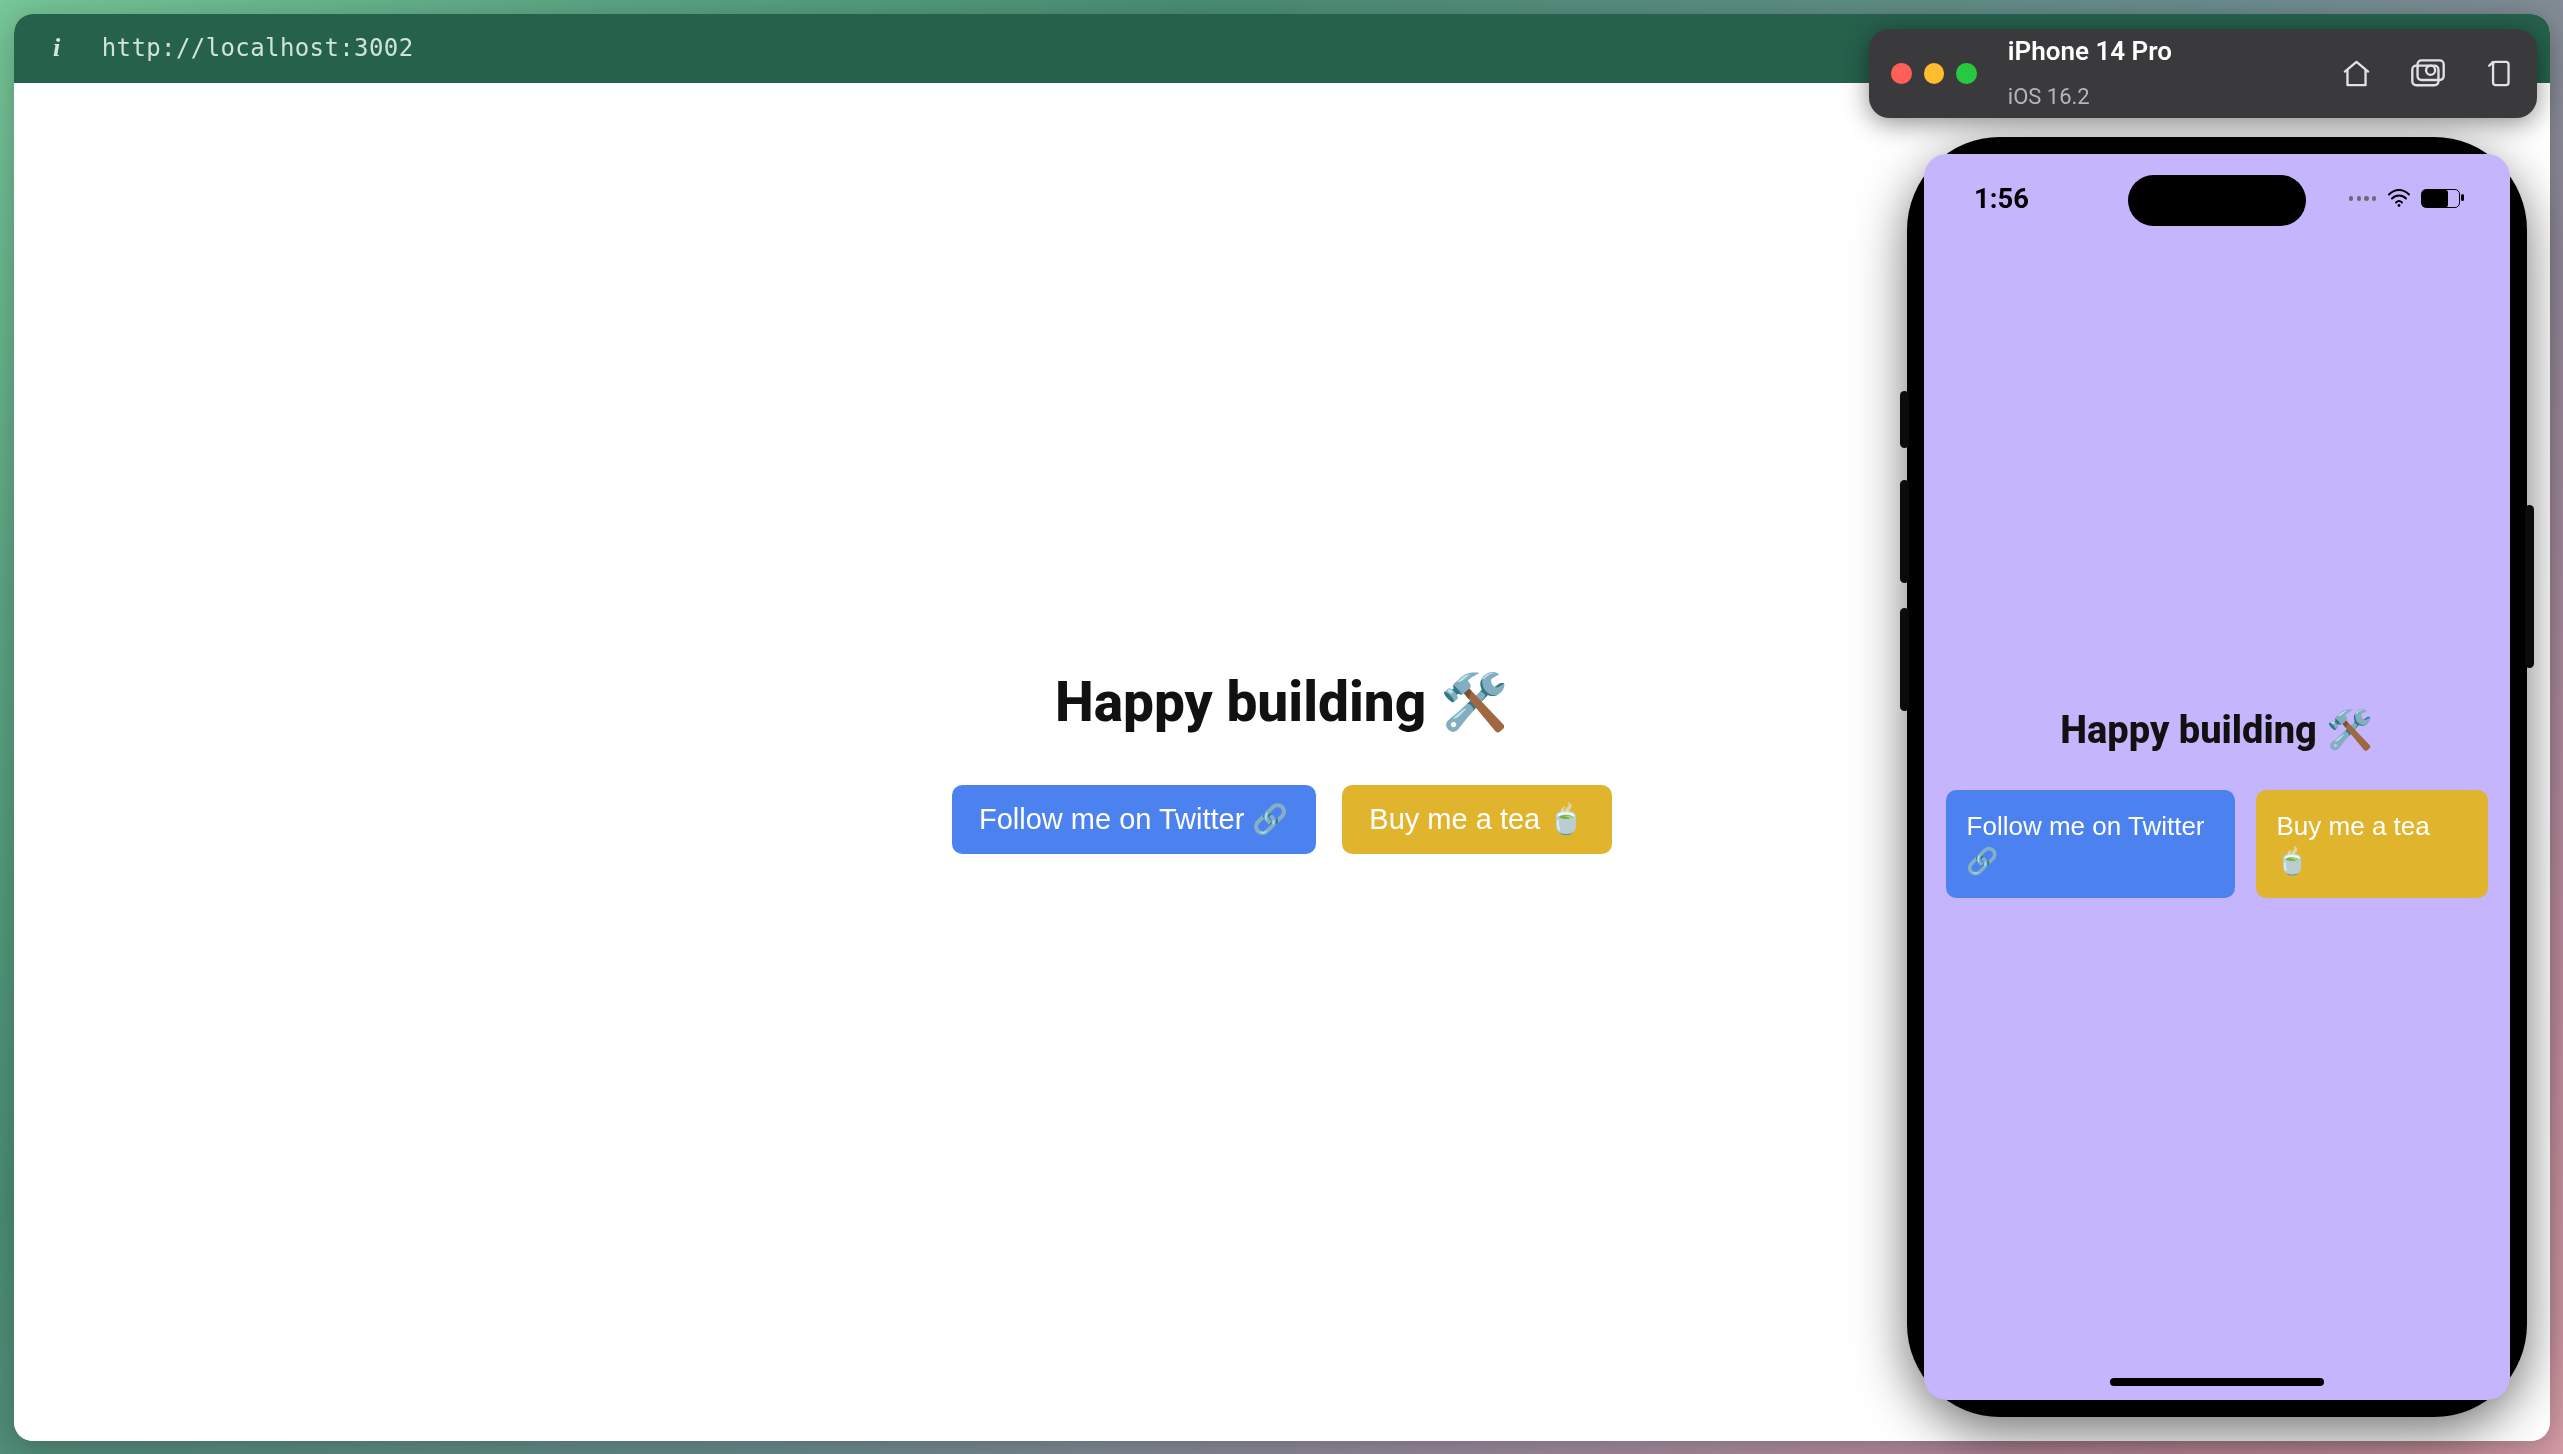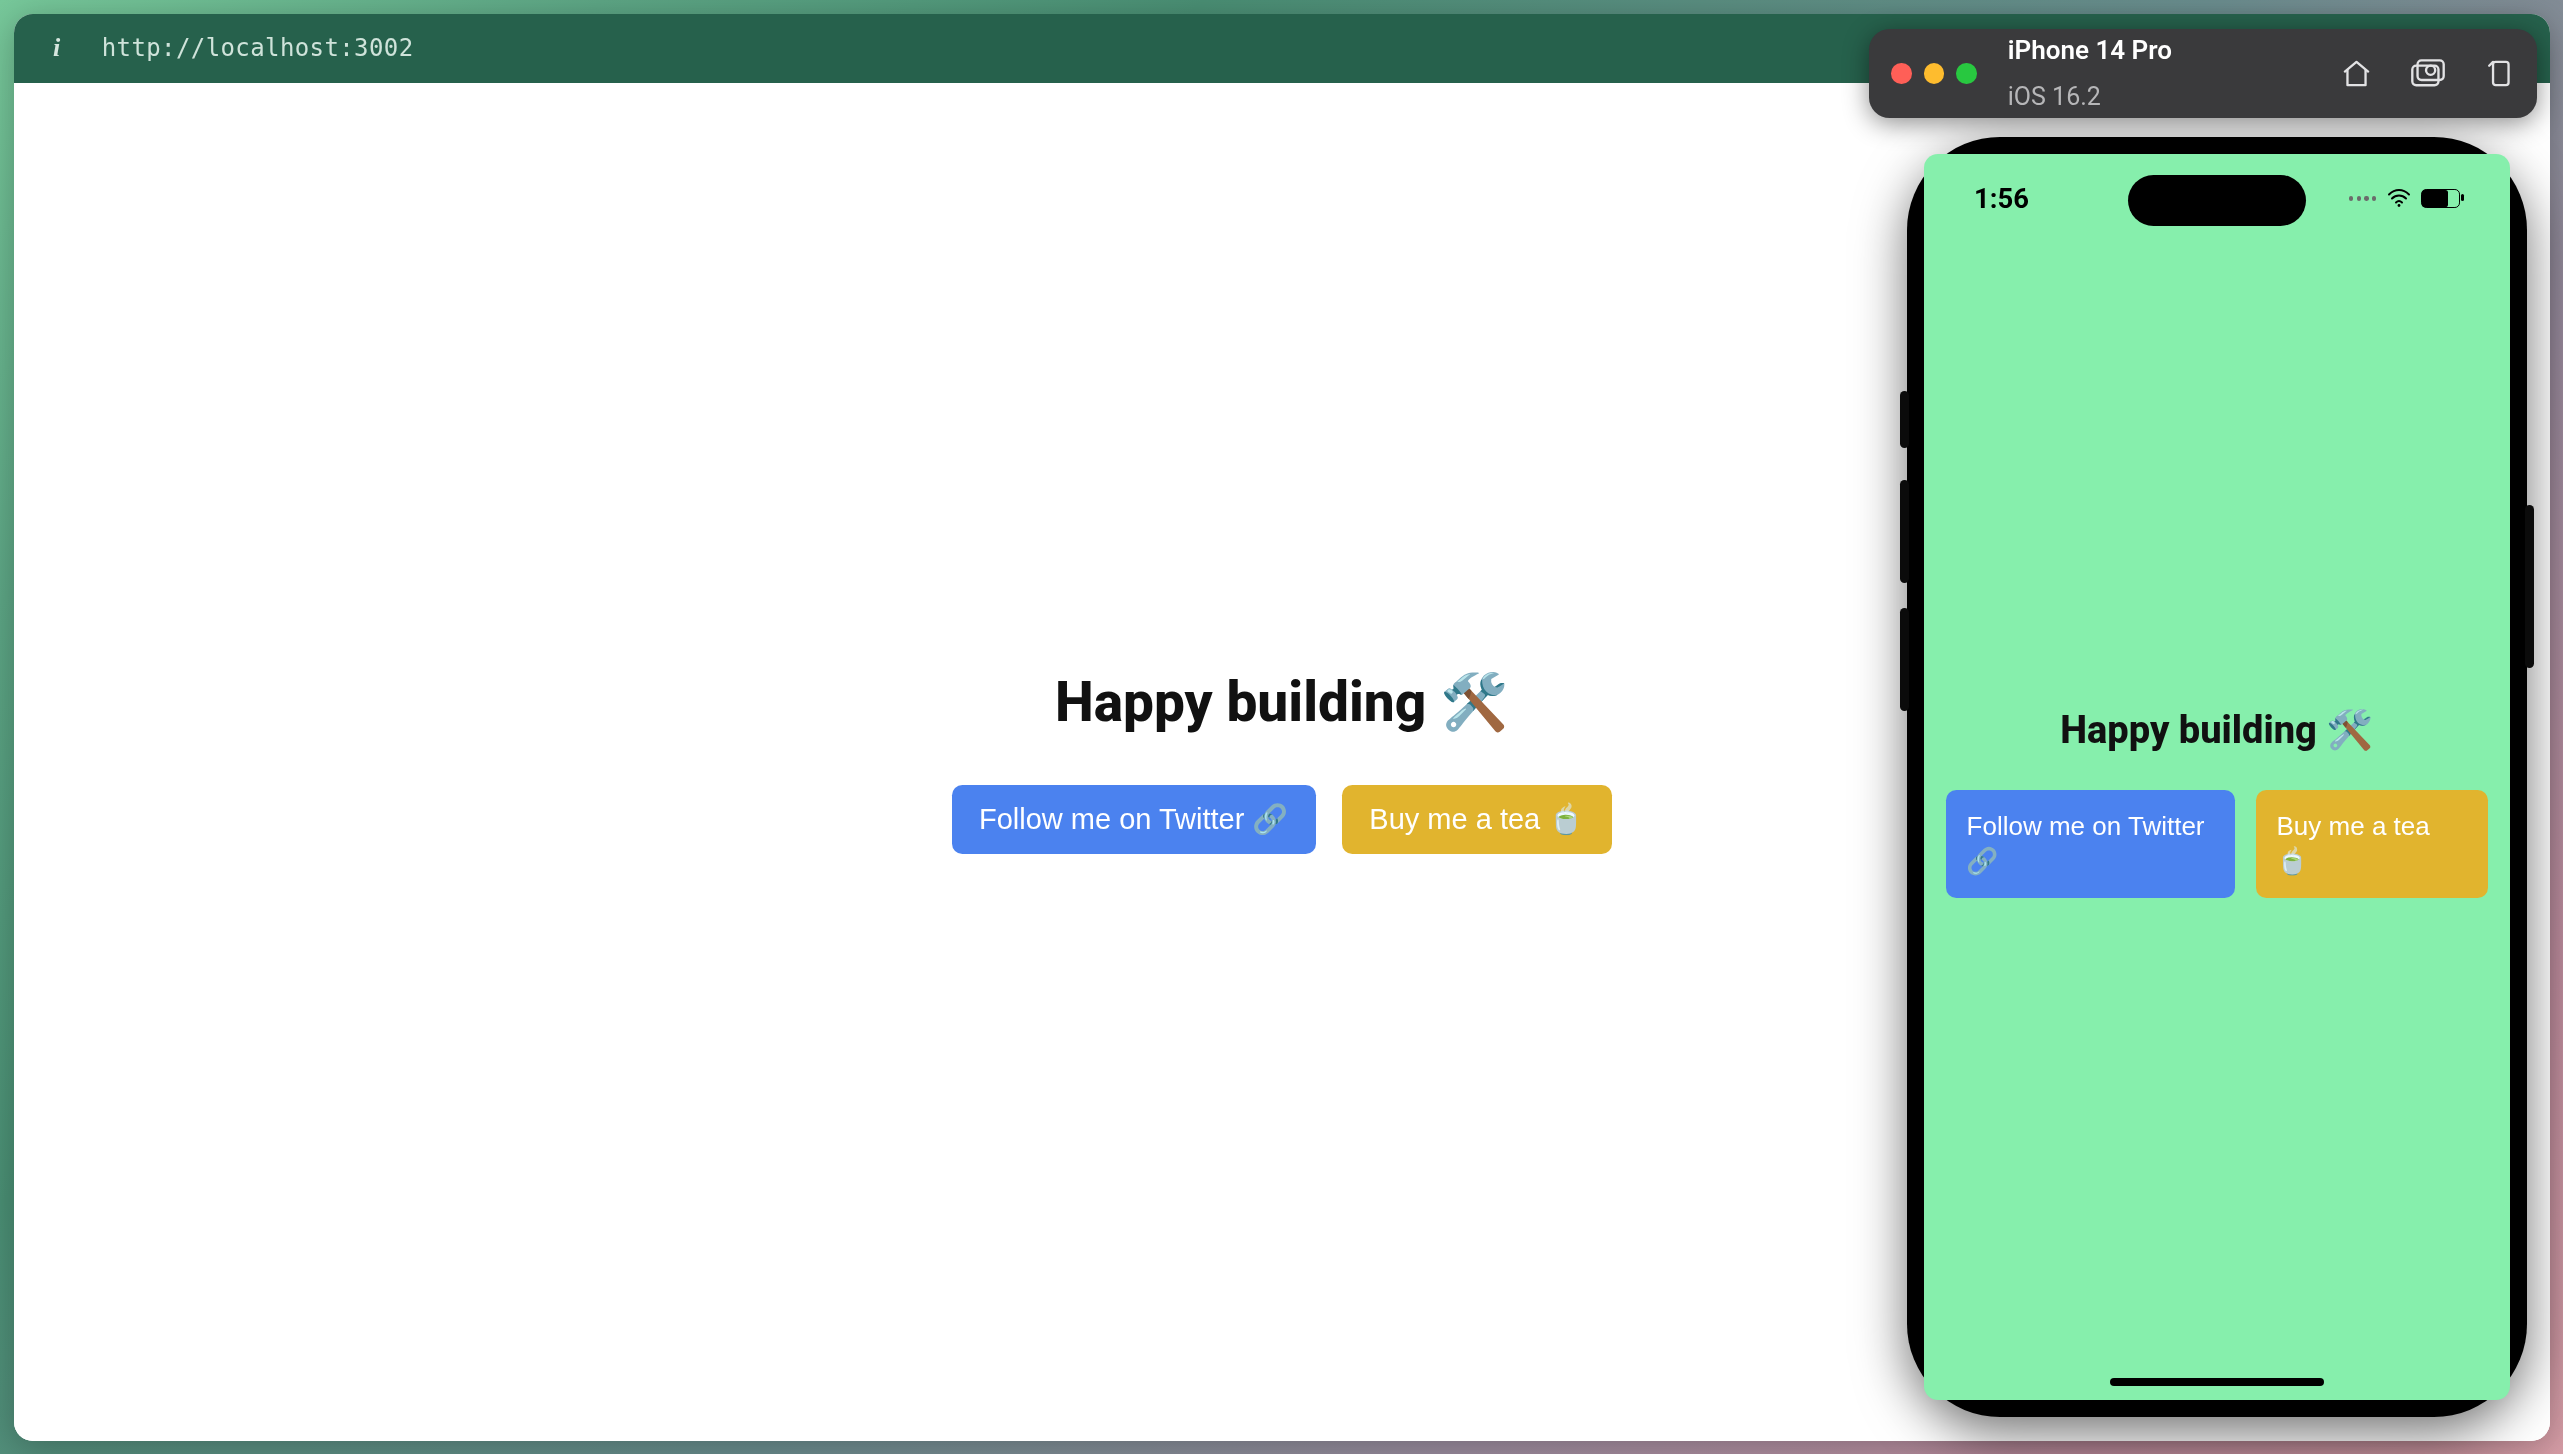--- a/index.html
+++ b/index.html
@@ -112,21 +112,21 @@
     color: #f0f0f0;
     z-index: 50;
   }
   .traffic-lights { display: flex; gap: 12px; margin-right: 31px; }
   .dot { width: 20.6px; height: 20.6px; border-radius: 50%; }
   .dot.red { background: #ff5f57; }
   .dot.yellow { background: #febc2e; }
   .dot.green { background: #28c840; }
   .sim-title { display: flex; flex-direction: column; line-height: 1.15; }
   .sim-title .device { font-size: 26px; font-weight: 600; color: #fff; }
-  .sim-title .os { font-size: 25px; color: #b6b6b8; margin-top: 17px; }
+  .sim-title .os { font-size: 22px; color: #b6b6b8; margin-top: 17px; }
   .sim-tools { margin-left: auto; display: flex; gap: 39px; align-items: center; }
   .sim-tools .tool { color: #e2e2e4; }
   .sim-tools svg { display: block; }
 
   
   .iphone {
     position: absolute;
     right: 36px;
     top: 137px;
     width: 620px;
@@ -138,22 +138,22 @@
     height: 100%;
     border-radius: 93px;
     background: #000;
     padding: 17px;
     box-shadow: 0 15.4px 51px rgba(0,0,0,.55);
     position: relative;
   }
   .iphone-screen {
     width: 100%;
     height: 100%;
-    background: #86efac;
-    border-radius: 14px;
+    background: #c4b5fd;
+    border-radius: 23px;
     position: relative;
     overflow: hidden;
   }
   .dynamic-island {
     position: absolute;
     top: 20.6px;
     left: 50%;
     transform: translateX(-50%);
     width: 178px;
     height: 51px;

